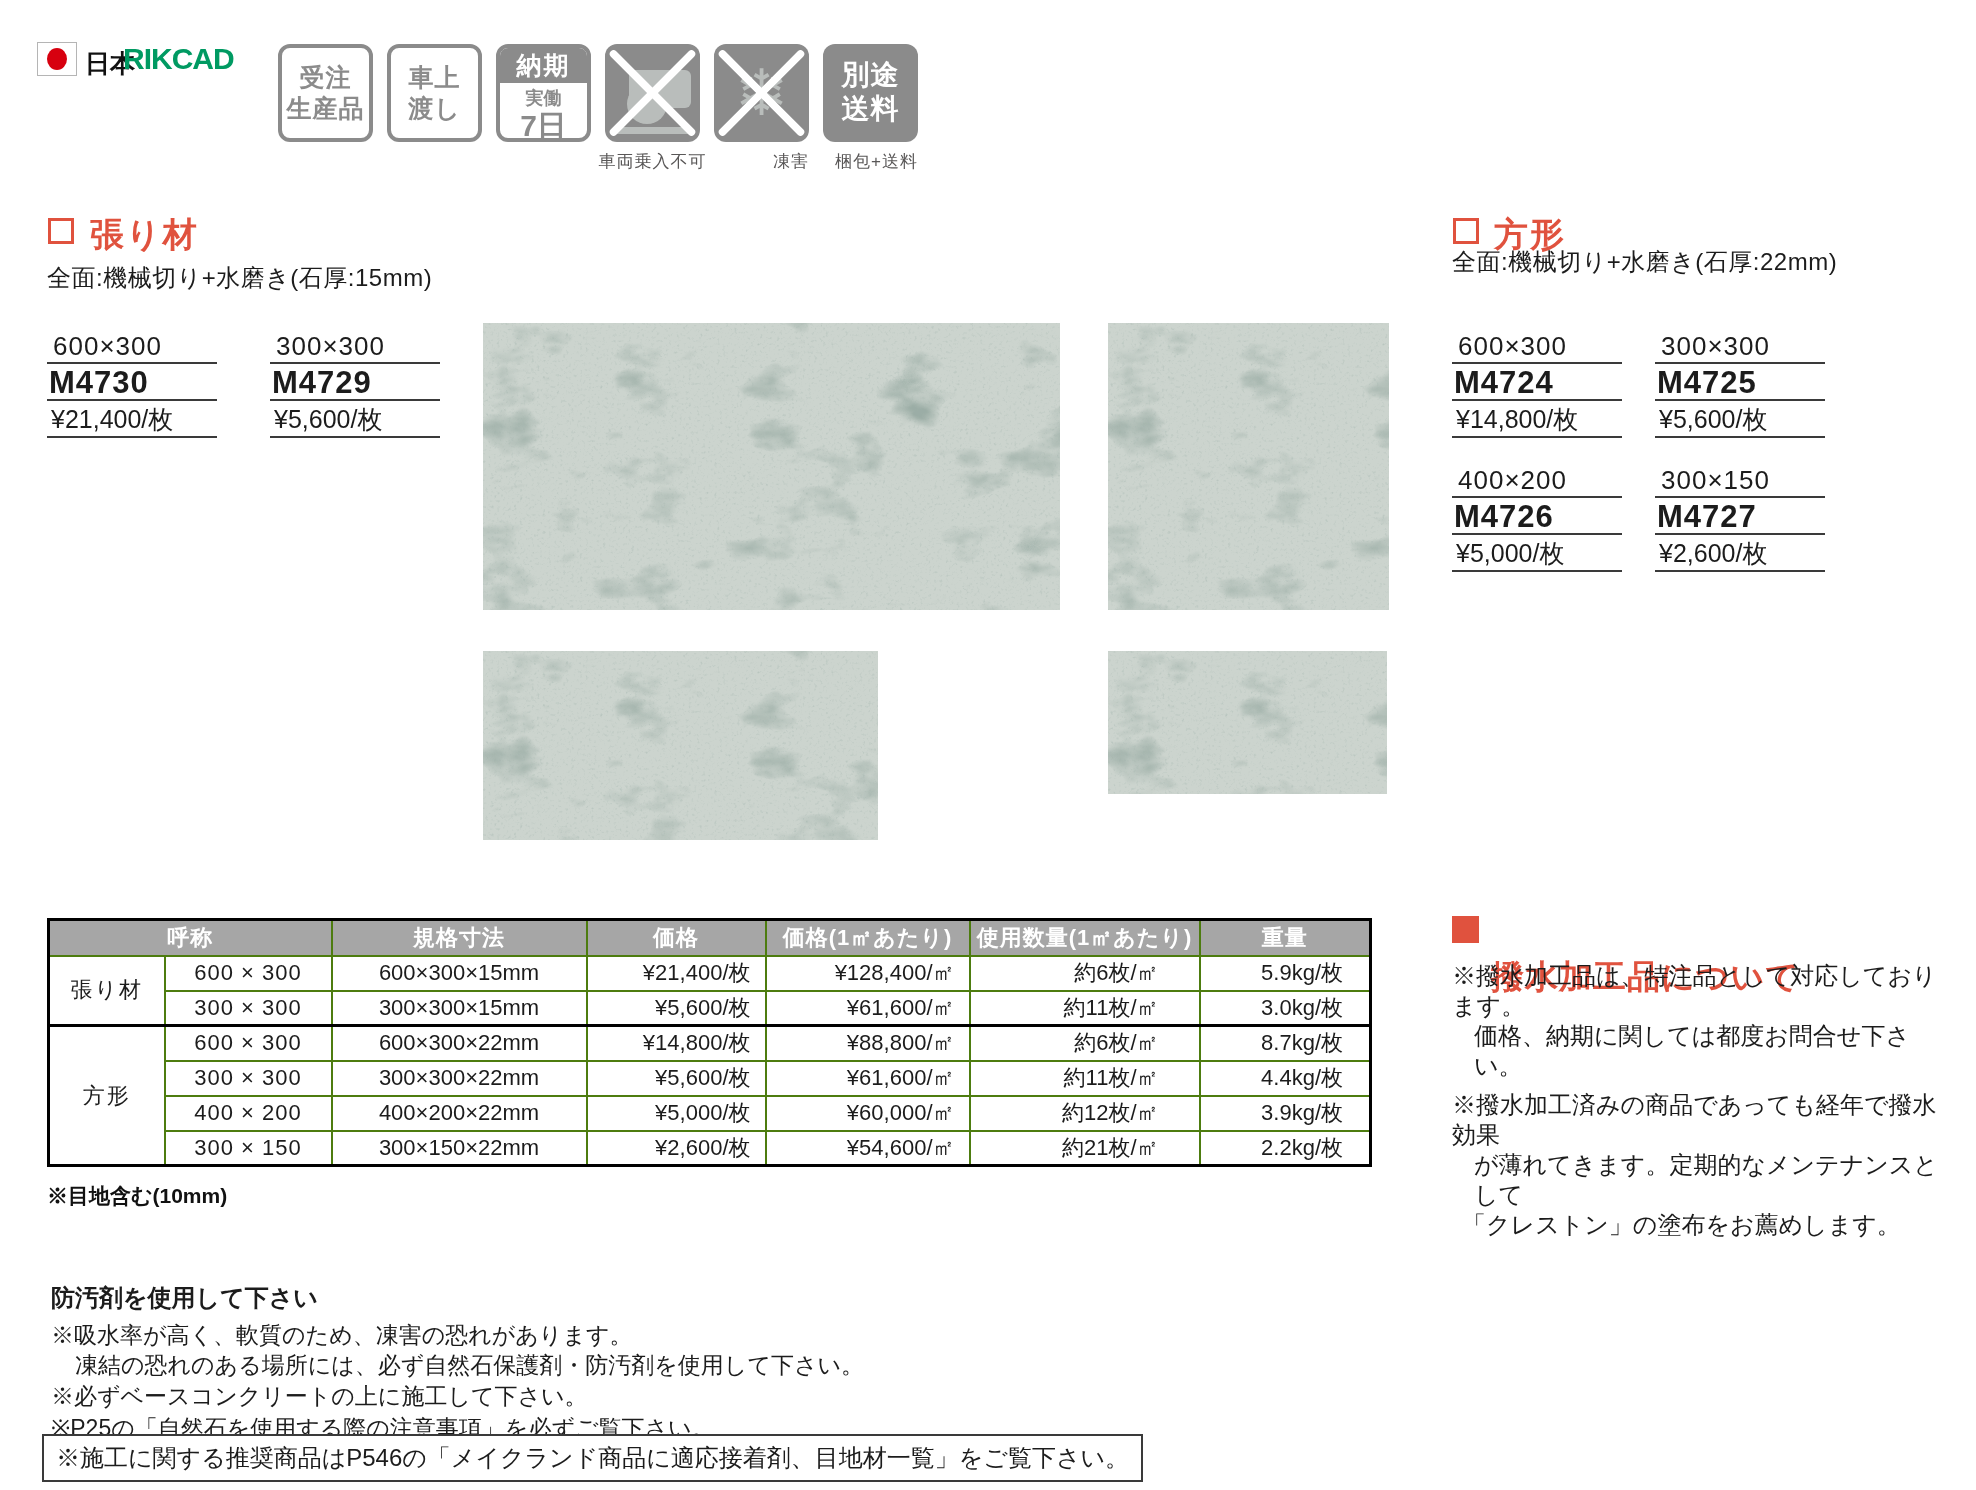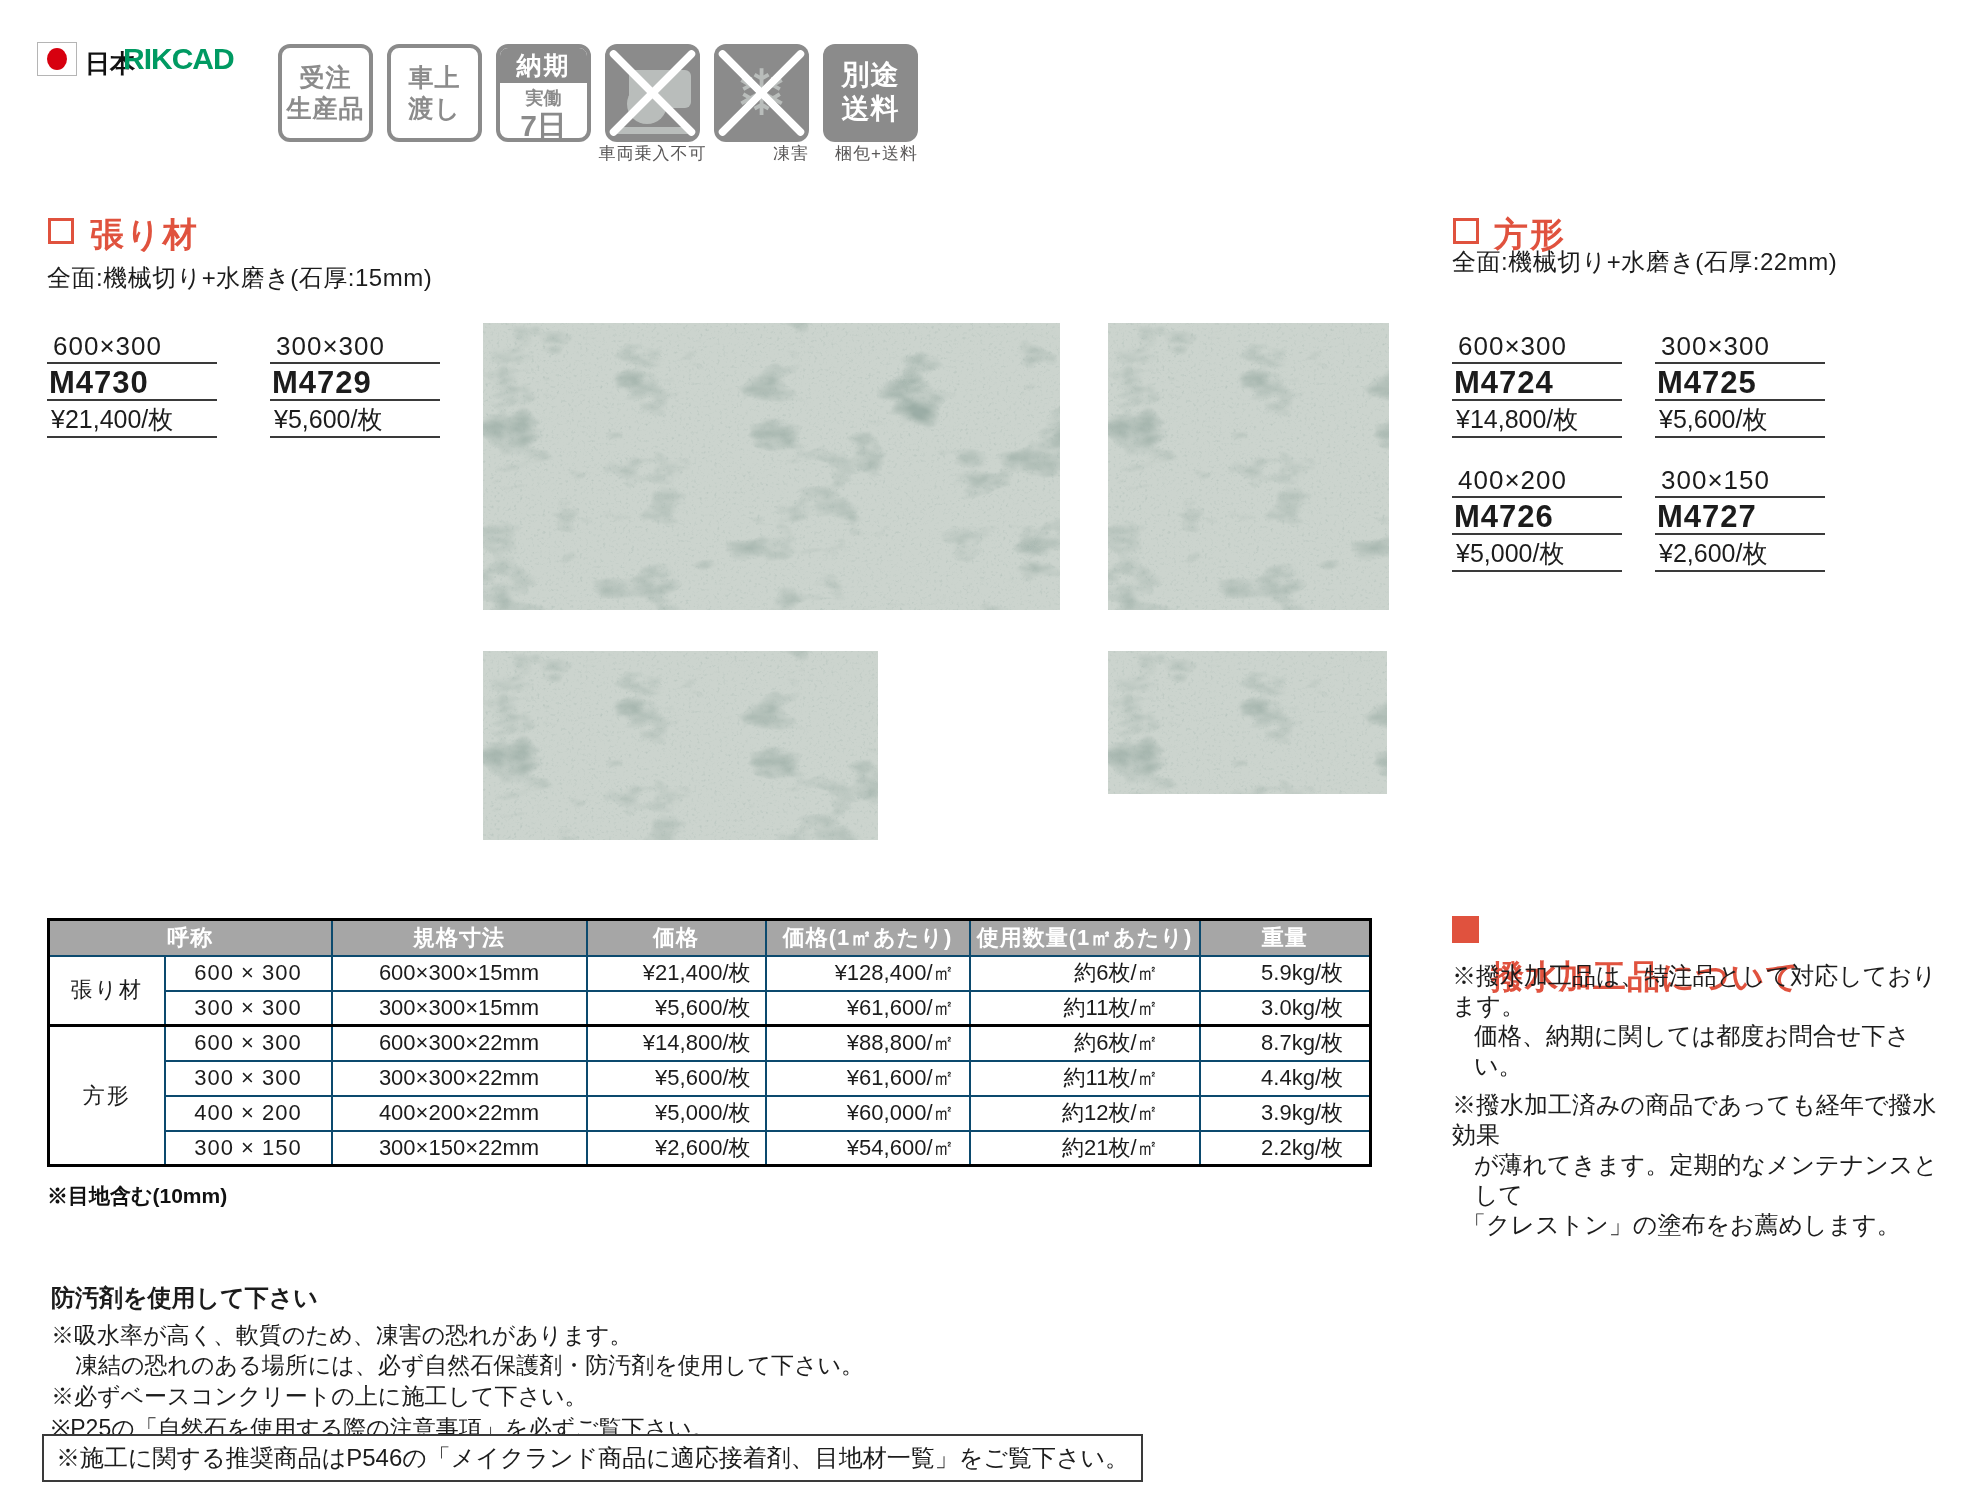--- a/index.html
+++ b/index.html
@@ -20,21 +20,21 @@
   .badge.outline { border:4px solid var(--badgeGray,#8b8b8b); background:#fff;
                    color:var(--badgeGray,#8b8b8b); text-align:center; padding-top:14px; }
   .badge.outline .bl { font-size:25px; font-weight:bold; line-height:31px; letter-spacing:1px; }
   .badge.split { border:4px solid var(--badgeGray,#8b8b8b); background:#fff; text-align:center; }
   .split-top { background:var(--badgeGray,#8b8b8b); color:#fff; font-size:25px; font-weight:bold;
                height:35px; line-height:34px; letter-spacing:2px; }
   .split-mid { color:var(--badgeGray,#8b8b8b); font-size:18px; font-weight:bold; margin-top:3px; }
   .split-bot { color:var(--badgeGray,#8b8b8b); font-size:30px; font-weight:bold; line-height:32px; }
   .badge.solid { background:var(--badgeGray,#8b8b8b); color:#fff; text-align:center; padding-top:14px; }
   .badge.solid .bl { font-size:28px; font-weight:bold; line-height:34px; letter-spacing:1px; }
-  .bcap { text-align:left; font-size:17px; color:var(--captionGray,#595757);
+  .bcap { margin-top:8px; text-align:left; font-size:17px; color:var(--captionGray,#595757);
           letter-spacing:1px; white-space:nowrap; position:relative; left:50%; transform:translateX(-50%);
           display:inline-block; }
   .bw .capwrap { text-align:center; width:95px; }
   .snow { position:absolute; inset:0; display:flex; align-items:center; justify-content:center;
           font-size:64px; color:var(--badgeLight,#b9bdbb); line-height:98px; }
   .veh-body { position:absolute; left:24px; top:26px; width:62px; height:38px; border-radius:6px;
               background:var(--badgeLight,#b9bdbb); }
   .veh-drum { position:absolute; left:22px; top:40px; width:40px; height:40px; border-radius:50%;
               background:var(--badgeLight,#b9bdbb); }
   .veh-base { position:absolute; left:8px; bottom:8px; width:79px; height:7px;
@@ -53,21 +53,21 @@
   .prod-size { font-size:26px; height:33px; line-height:31px; padding-left:6px; letter-spacing:1px; }
   .prod-code { font-size:31px; font-weight:bold; height:37px; line-height:37px; padding-left:2px; letter-spacing:1px; }
   .prod-price { font-size:25px; height:37px; line-height:36px; padding-left:4px; }
 
   
   .stone { position:absolute; display:block; }
 
   
   .spec-table { position:absolute; left:47px; top:918px; border-collapse:collapse; table-layout:fixed;
                 border:3px solid #000; }
-  .spec-table th, .spec-table td { border:2px solid #0c4a6e; font-size:22px; height:35px; }
+  .spec-table th, .spec-table td { border:2px solid #4d7c0f; font-size:22px; height:35px; }
   .spec-table thead th { background:var(--thGray,#a6a6a6); color:#fff; font-weight:bold; height:36px;
                          text-align:center; letter-spacing:1px; }
   .spec-table .grp { background:#fff; color:var(--text,#1c1c1c); font-weight:normal; text-align:center; letter-spacing:2px; }
   .spec-table .grp-start th, .spec-table .grp-start td { border-top:3px solid #000; }
   .c-size { text-align:center; letter-spacing:1px; }
   .c-dim  { text-align:center; }
   .c-price{ text-align:right; padding-right:14px; }
   .c-psqm { text-align:right; padding-right:14px; }
   .c-use  { text-align:right; padding-right:40px; }
   .c-wt   { text-align:right; padding-right:26px; }

